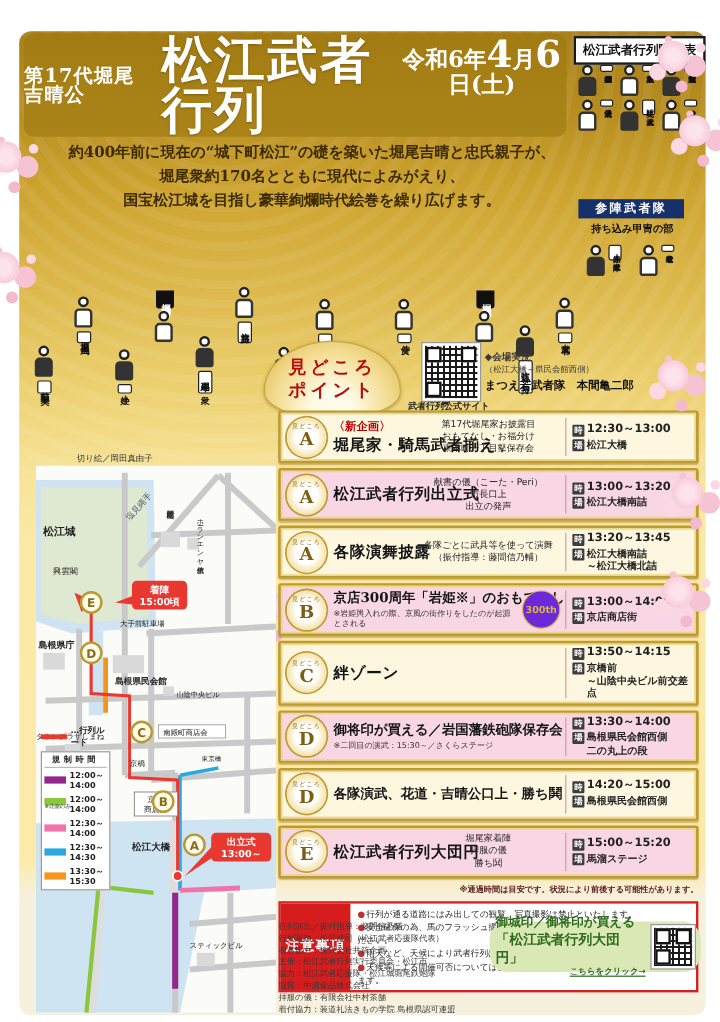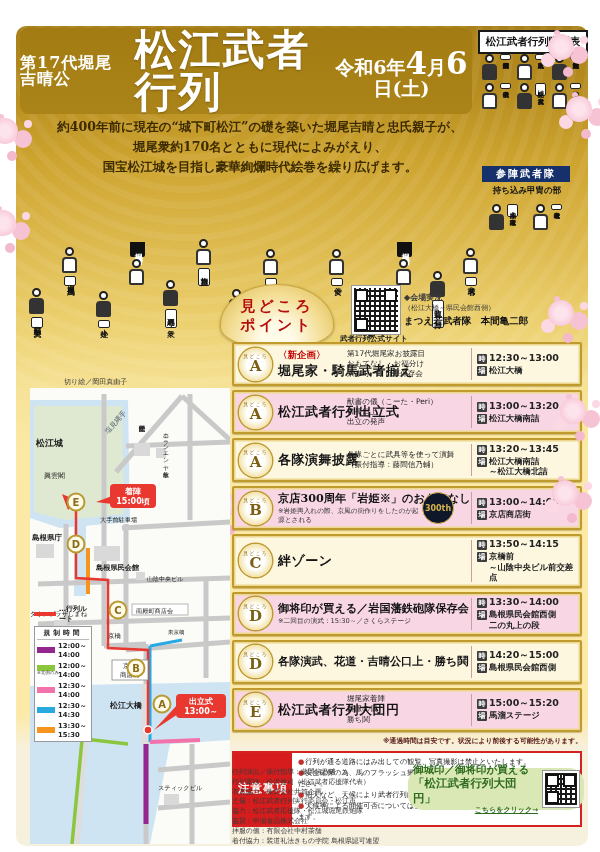--- a/index.html
+++ b/index.html
@@ -10,21 +10,21 @@
   .gold-sheet::before{content:"";position:absolute;inset:0 0 55% 0;border-radius:10px;
     background:repeating-radial-gradient(circle at 30% 0,rgba(255,255,255,.06) 0 7px,transparent 7px 16px);}
   .z{position:absolute;z-index:3;}
   
   .head-band{left:20px;top:28px;width:452px;height:86px;background:linear-gradient(180deg,#a27b12,#ab8419);
     border-radius:8px;display:flex;flex-direction:row;justify-content:center;color:#fff;
     font-family:"DejaVu Serif","Liberation Serif",serif;}
   .head-row1{display:flex;align-items:center;justify-content:center;gap:8px;line-height:1;}
   .era-title{font-size:16px;font-weight:bold;letter-spacing:1px;}
   .main-title{font-size:42px;font-weight:bold;letter-spacing:2px;text-shadow:0 1px 2px rgba(60,40,0,.4);}
-  .head-row2{text-align:center;margin-top:20px;line-height:1;}
+  .head-row2{text-align:center;margin-top:3px;line-height:1;}
   .head-row2 .s{font-size:19px;font-weight:bold;}
   .head-row2 .b{font-size:31px;font-weight:bold;}
   .lineup-title{left:478px;top:30px;width:106px;height:20px;background:#fff;border:2px solid #1a1a1a;
     display:flex;align-items:center;justify-content:center;font-size:10.5px;font-weight:bold;color:#111;}
   
   .intro{left:40px;top:117px;width:440px;text-align:center;font-weight:bold;color:#3c2b00;
     font-size:12.5px;line-height:1.6;font-family:"DejaVu Serif","Liberation Serif",serif;white-space:pre-line;}
   
   .procession{left:26px;top:176px;width:452px;height:152px;display:flex;align-items:flex-end;
     justify-content:space-between;padding:0 2px;}
@@ -76,22 +76,22 @@
     display:flex;flex-direction:column;align-items:center;justify-content:center;}
   .badge-mini{font-size:5px;color:#8a6d1b;letter-spacing:1px;line-height:1;}
   .badge-letter{font-family:"DejaVu Serif","Liberation Serif",serif;font-weight:bold;font-size:15px;
     color:#7c5f12;line-height:1;}
   .row-main{flex:1;min-width:0;padding-right:3px;}
   .new-tag{color:#c00000;font-weight:bold;font-size:9.5px;}
   .row-title{font-weight:bold;color:#151515;font-size:13px;letter-spacing:.5px;white-space:nowrap;
     font-family:"DejaVu Serif","Liberation Serif",serif;}
   .row-title.small{font-size:11.2px;letter-spacing:0;}
   .row-note{font-size:6.7px;color:#333;margin-top:1px;}
-  .row-details{width:120px;flex:none;font-size:7.6px;color:#222;line-height:1.35;white-space:pre-line;padding-right:3px;}
-  .logo300{width:30px;height:30px;border-radius:50%;flex:none;margin-right:16px;background:#0f172a;
+  .row-details{width:120px;flex:none;font-size:7.6px;color:#222;line-height:1.35;white-space:pre-line;padding-right:3px;text-align:center;}
+  .logo300{width:30px;height:30px;border-radius:50%;flex:none;margin-right:3px;background:#6d28d9;
     border:1.5px solid #d6b24a;color:#d6b24a;display:flex;align-items:center;justify-content:center;
     font-size:8px;font-weight:bold;}
   .v-divider{width:1px;align-self:stretch;background:#c9a0a0;margin:2px 5px 2px 1px;flex:none;}
   .row-right{width:98px;flex:none;}
   .rline{display:flex;align-items:flex-start;gap:2px;margin:1px 0;font-weight:bold;color:#222;}
   .sq{width:10px;height:10px;background:#3c3c3c;color:#fff;font-size:7px;display:flex;align-items:center;
     justify-content:center;flex:none;margin-top:1px;border-radius:1px;}
   .rline.time .txt{font-size:9.5px;line-height:1.15;}
   .rline.place .txt{font-size:8.4px;line-height:1.25;white-space:pre-line;}
   .sched-footnote{align-self:flex-end;font-size:6.8px;color:#5a2020;font-weight:bold;}

